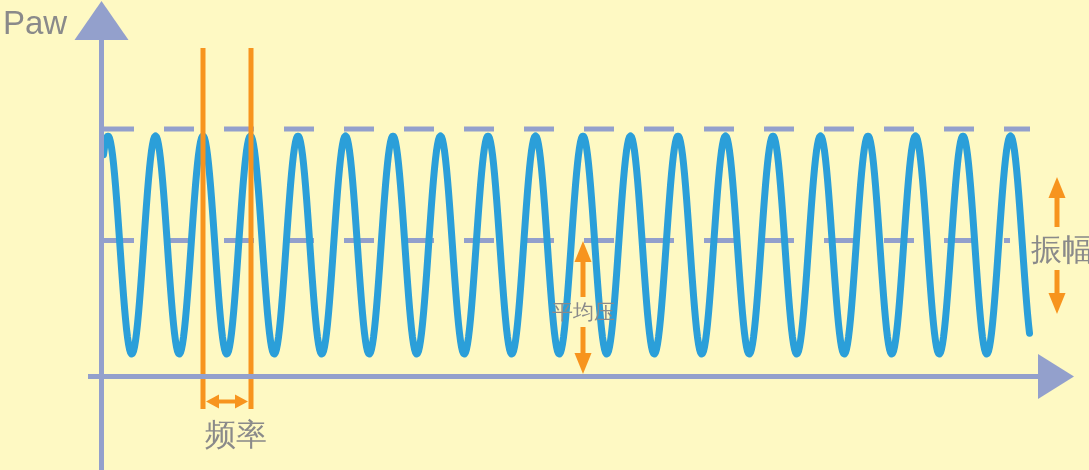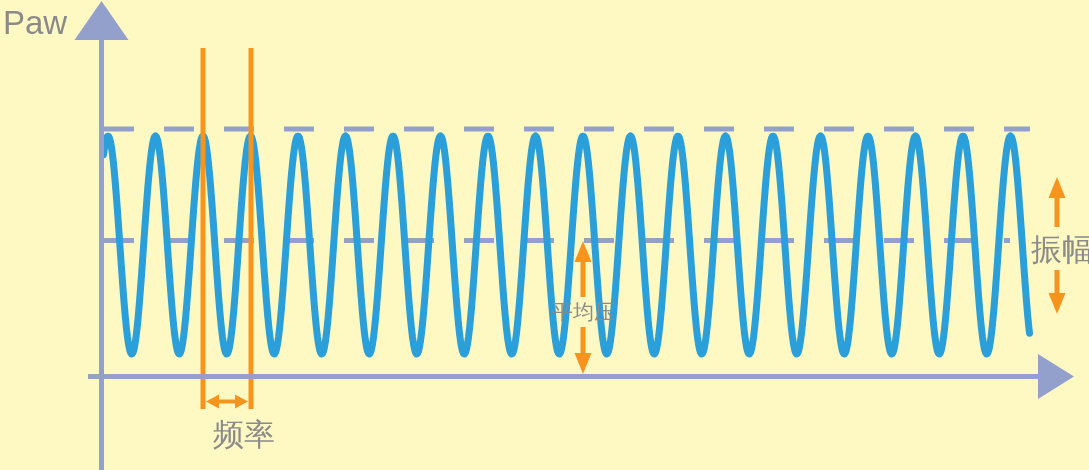--- a/index.html
+++ b/index.html
@@ -19,21 +19,21 @@
   .orange-thin{stroke:var(--annotation);stroke-width:4;fill:none;}
   .orange-fill{fill:var(--annotation);stroke:none;}
   .lbl{
     position:absolute;
     color:var(--text_gray);
     white-space:nowrap;
     line-height:1;
     user-select:none;
   }
   .lbl-paw{left:3px;top:6px;font-size:33px;}
-  .lbl-freq{left:213px;top:419px;font-size:31px;}
+  .lbl-freq{left:205px;top:419px;font-size:31px;}
   .lbl-mean{left:552px;top:301px;font-size:21px;}
   .lbl-amp{left:1031px;top:234px;font-size:31px;}
 </style>
 </head>
 <body>
 
 <div id="stage">
   <svg width="1089" height="470" viewBox="0 0 1089 470">
 
     <path class="dash-line" d="M104 129 H1030"></path>

